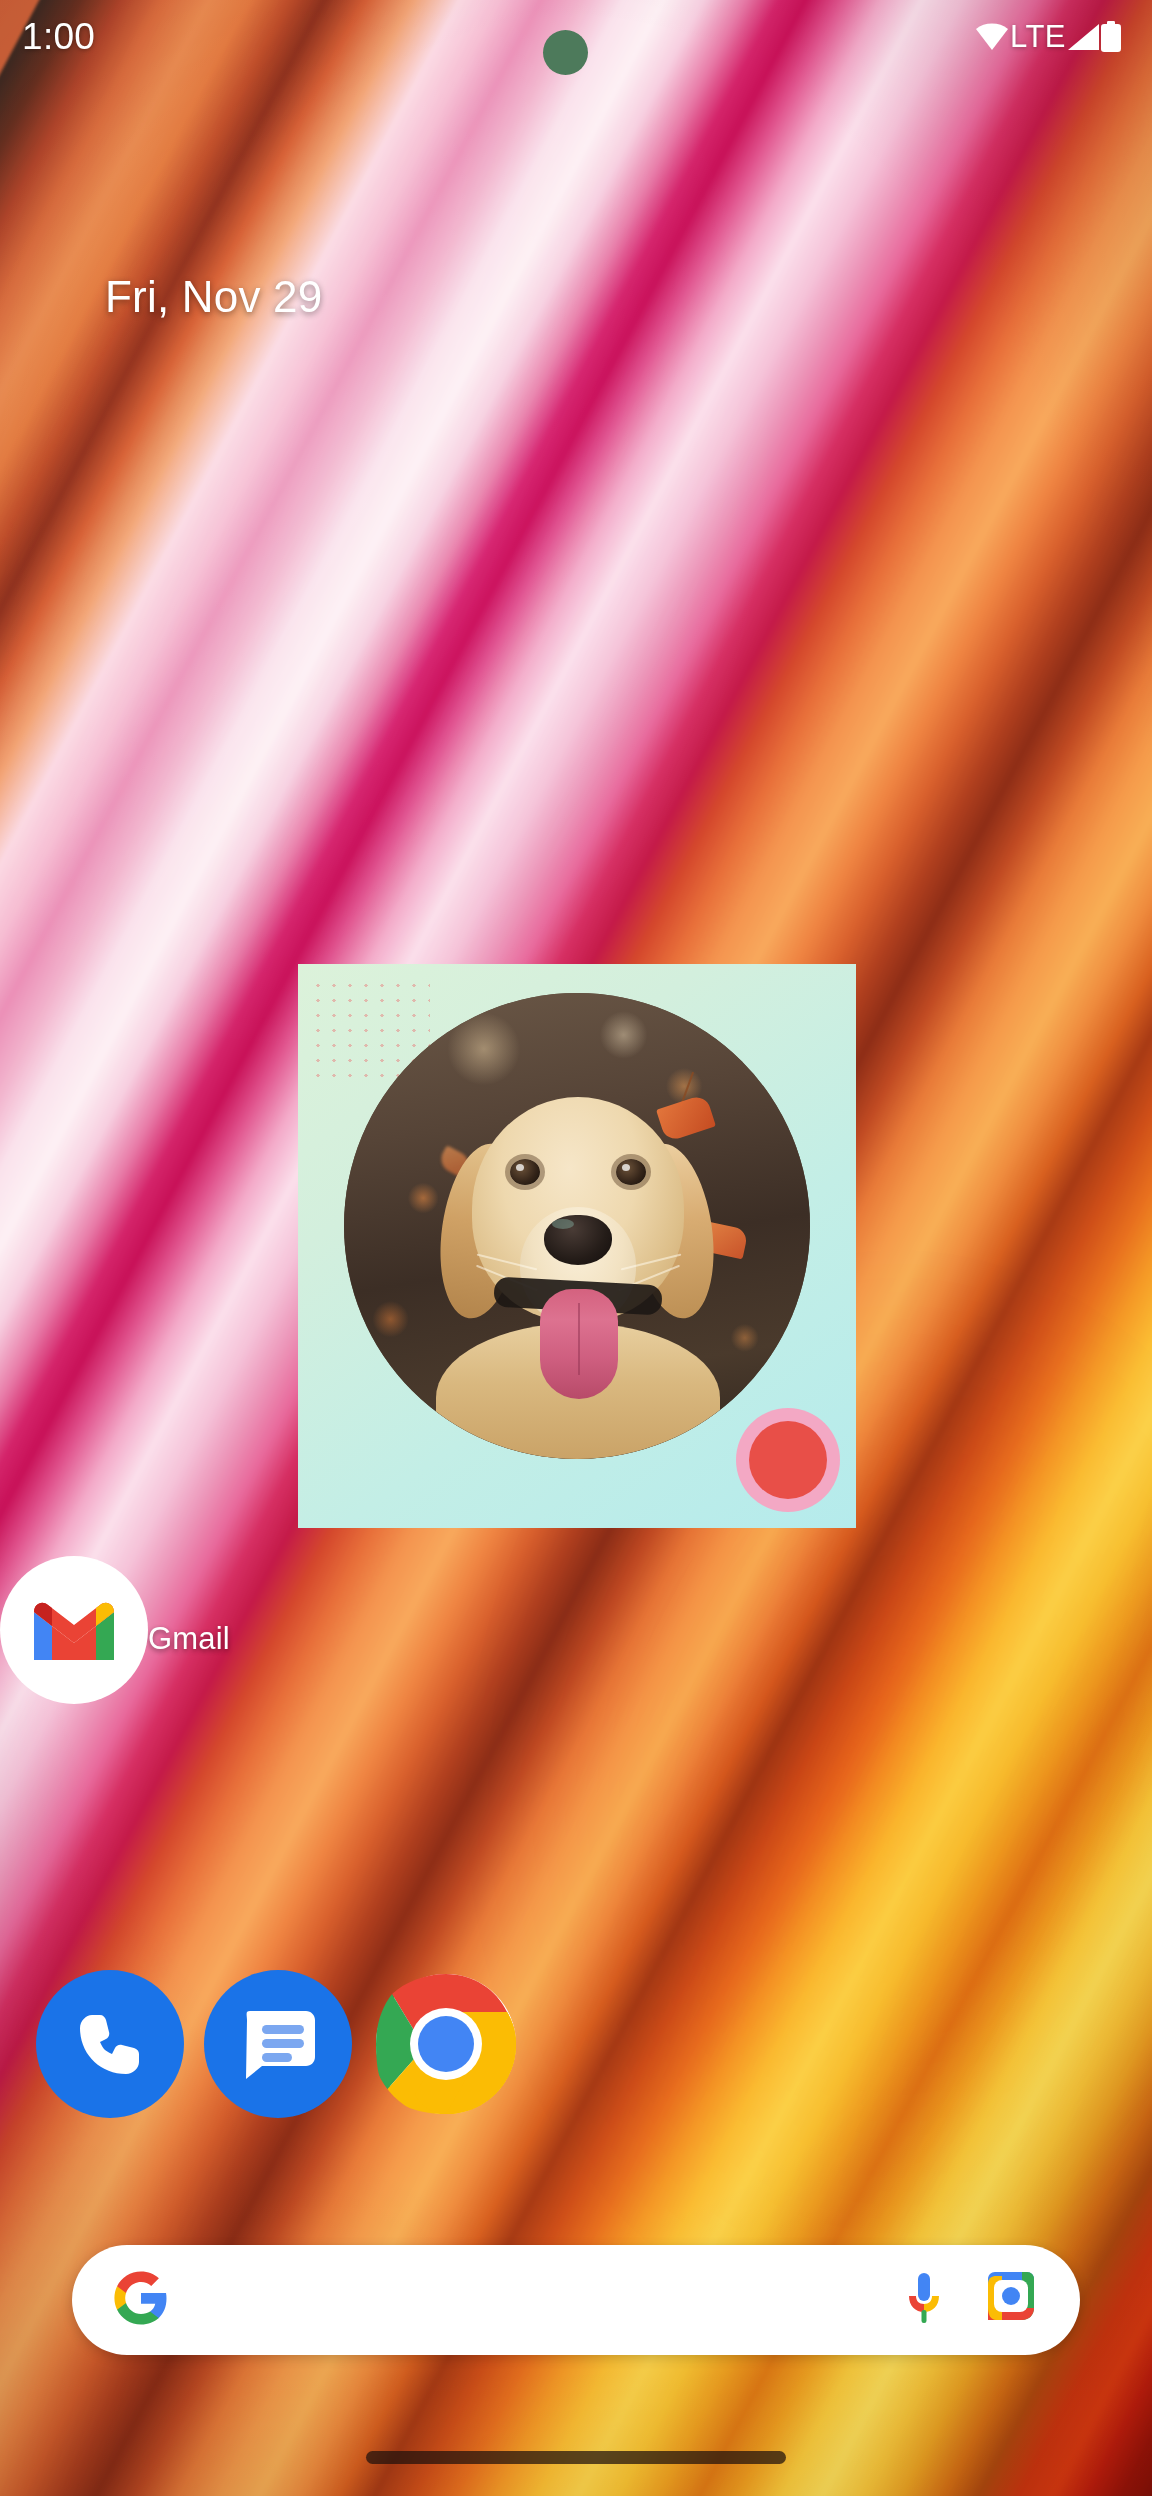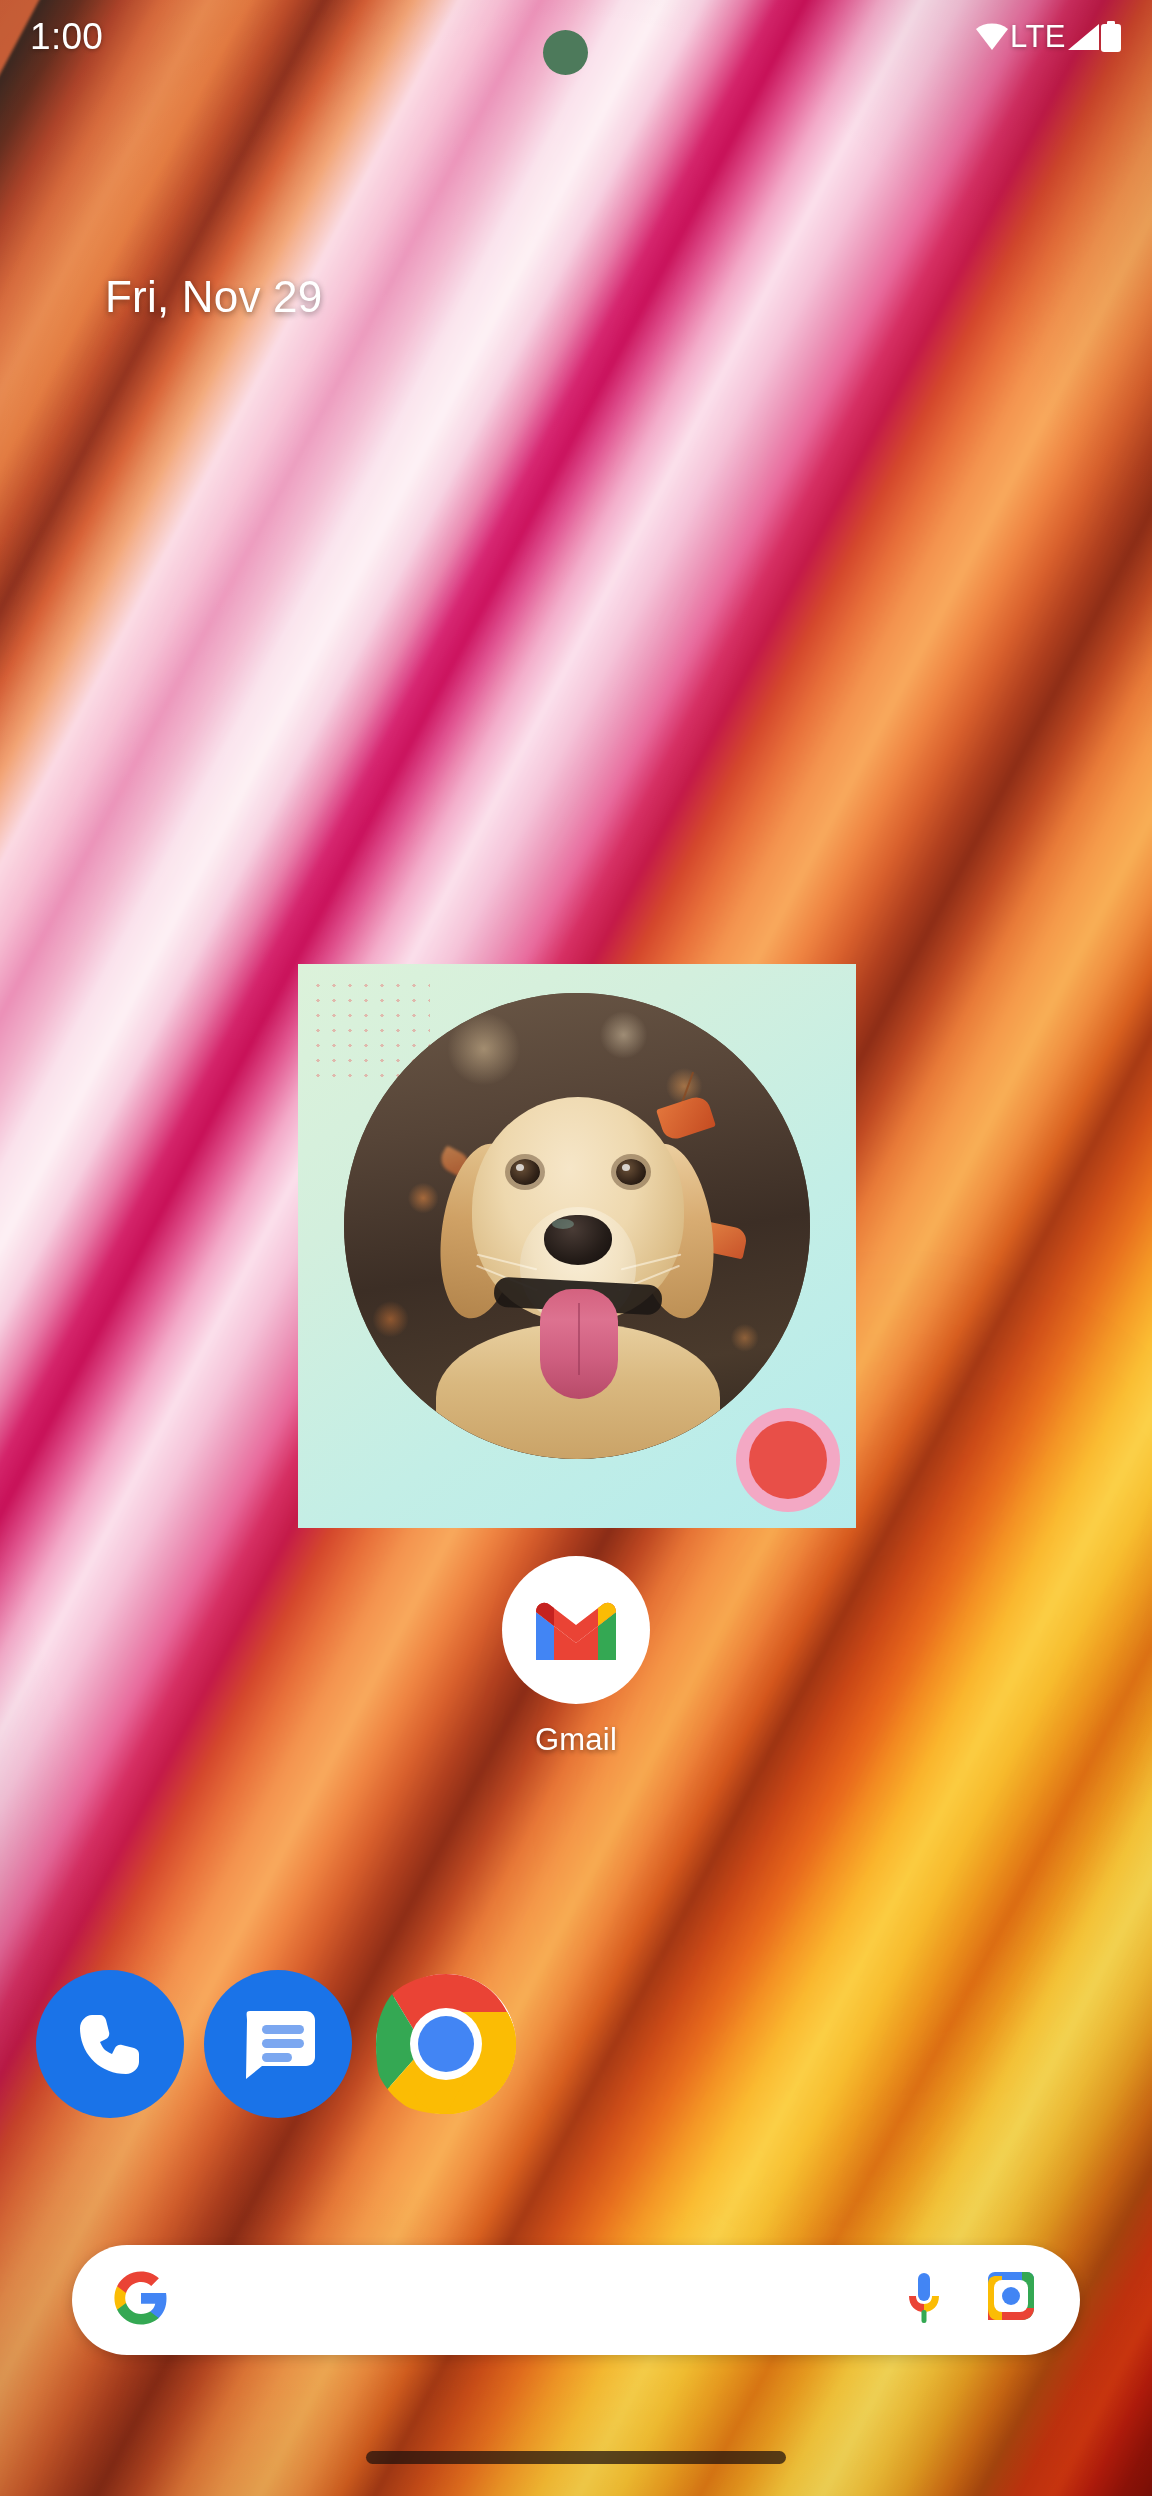--- a/index.html
+++ b/index.html
@@ -133,21 +133,21 @@
     position:absolute; inset:0;
     background:radial-gradient(ellipse 95% 80% at 50% 45%, rgba(0,0,0,0) 55%, rgba(0,0,0,0.20) 100%);
   }
 
   
   .status-bar {
     position:absolute; top:0; left:0;
     width:1152px; height:74px;
     display:flex; align-items:center;
     justify-content:space-between;
-    padding:0 30px 0 30px;
+    padding:0 30px 0 22px;
     z-index:40;
   }
   .status-clock {
     color:#ffffff;
     font-size:37px;
     font-weight:400;
     letter-spacing:0.3px;
     text-shadow:0 1px 4px rgba(0,0,0,0.35);
   }
   .status-right {
@@ -341,21 +341,21 @@
   
   .app-row {
     position:absolute;
     left:0; width:1152px;
     display:flex;
     z-index:30;
   }
   .app-row.row1 { top:1556px; }
   .app-cell {
     flex:1 1 0;
-    display:flex; flex-direction:column;
+    display:flex; flex-direction:row;
     align-items:center;
   }
   .app-icon {
     width:148px; height:148px;
     border-radius:50%;
     display:flex; align-items:center; justify-content:center;
     position:relative;
     overflow:hidden;
   }
   .app-icon.white { background:#ffffff; }

